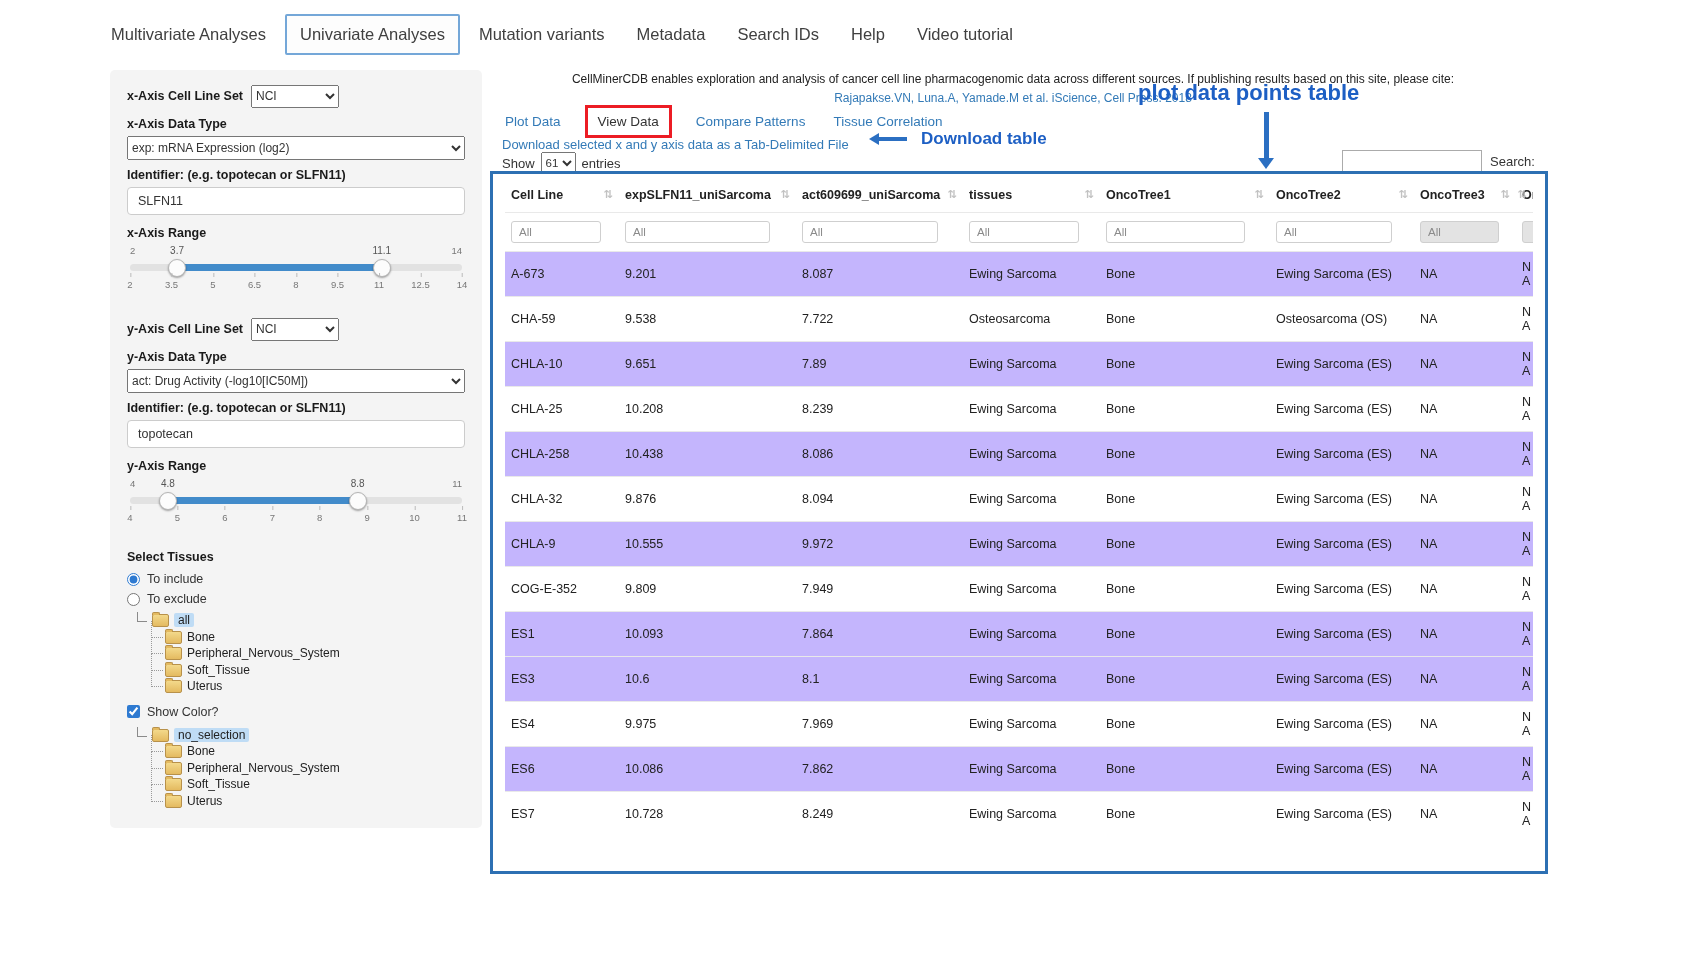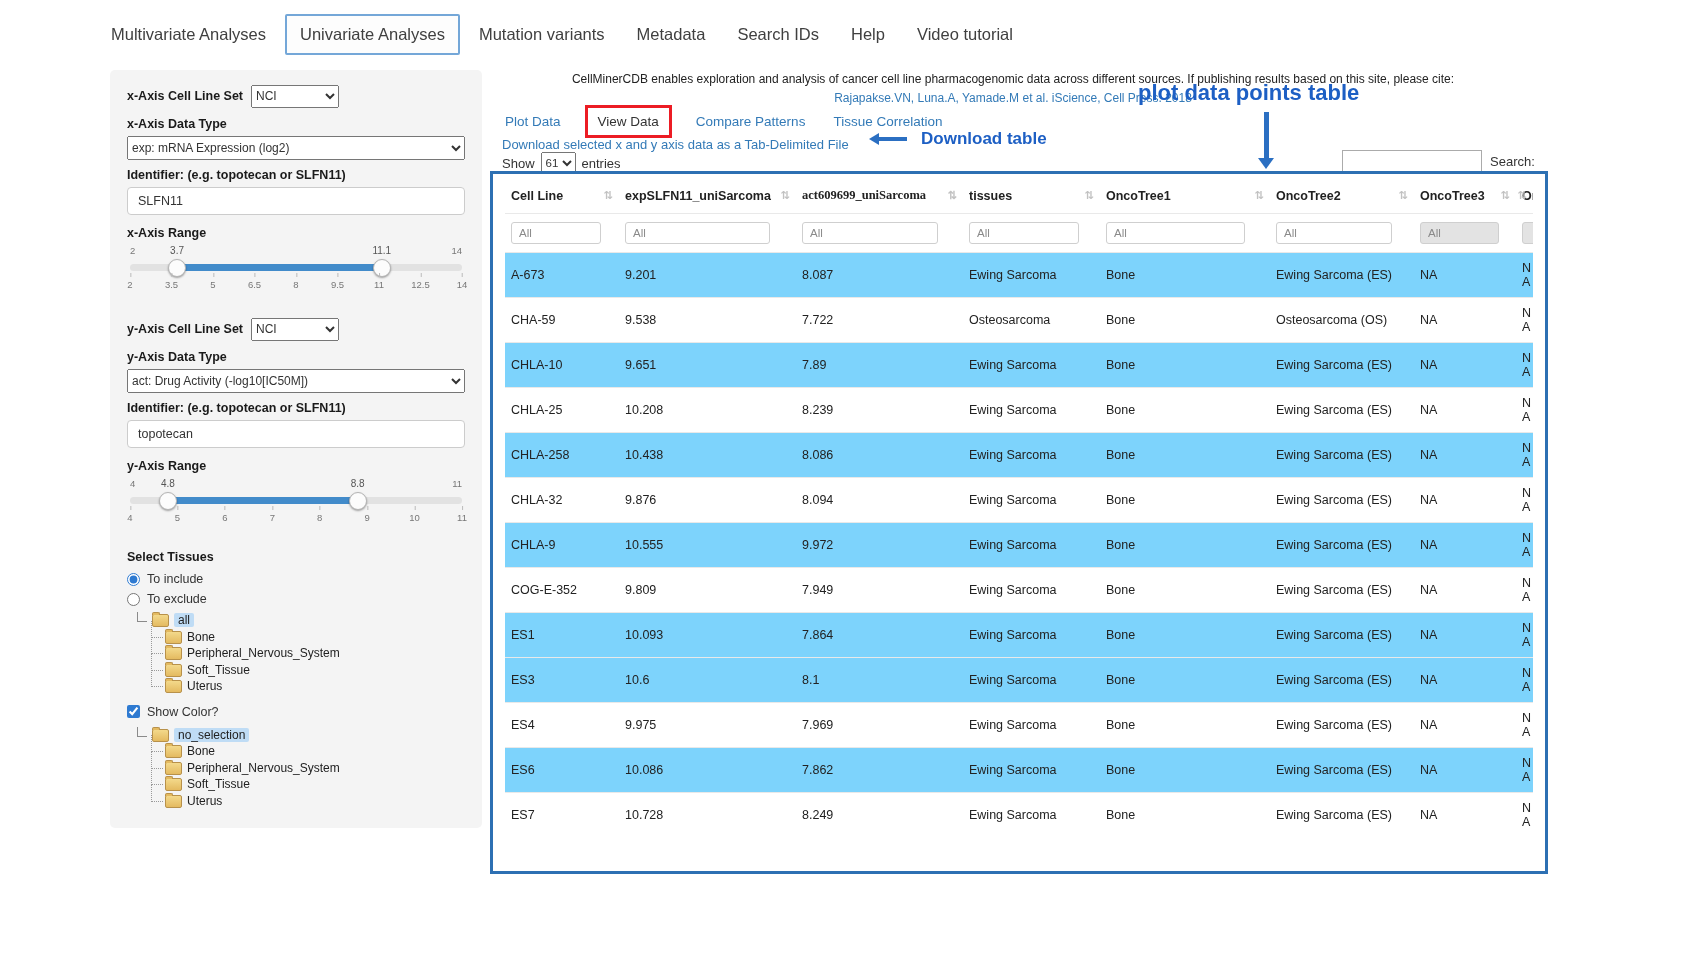--- a/index.html
+++ b/index.html
@@ -78,29 +78,29 @@
   .annot-dl-text{margin-left:14px;font-size:17px;font-weight:bold;color:#1d5fc4;white-space:nowrap;}
   
   .table-outline{position:absolute;left:490px;top:171px;width:1058px;height:703px;border:3px solid #2d70b3;
     background:#fff;box-sizing:border-box;overflow:hidden;}
   .table-wrap{padding:2px 12px 0;}
   table.data{width:100%;border-collapse:collapse;table-layout:fixed;font-size:12.5px;color:#222;}
   table.data th{text-align:left;font-weight:bold;padding:12px 6px 10px;position:relative;font-size:12.5px;
     white-space:nowrap;overflow:hidden;cursor:pointer;}
   table.data th:nth-child(1){width:102px;}
   table.data th:nth-child(2){width:165px;}
-  table.data th:nth-child(3){width:155px;font-family:Liberation Serif, serif;}
+  table.data th:nth-child(3){width:155px;}
   table.data th:nth-child(4){width:125px;}
   table.data th:nth-child(5){width:158px;}
   table.data th:nth-child(6){width:132px;}
   table.data th:nth-child(7){width:90px;}
   .sort-icon{position:absolute;right:6px;top:50%;transform:translateY(-50%);color:#c2c2c2;font-size:11px;}
   table.data td{padding:8px 6px;border-top:1px solid #e9e9e9;overflow:hidden;word-wrap:break-word;}
   td.num{text-align:left;padding-right:14px;}
-  tr.odd td{background:#7dd3fc;}
+  tr.odd td{background:#c4b5fd;}
   .filter-row td{border-top:none;padding:2px 6px 9px;}
   .filter-input{width:88%;max-width:150px;height:22px;border:1px solid #cfcfcf;border-radius:3px;padding:0 7px;
     font-size:11.5px;background:#fff;box-sizing:border-box;color:#333;}
   .filter-input::placeholder{color:#8a8a8a;}
   .filter-input.disabled{background:#e3e3e3;}
 </style>
 </head>
 <body>
 
 <nav class="top-nav">

